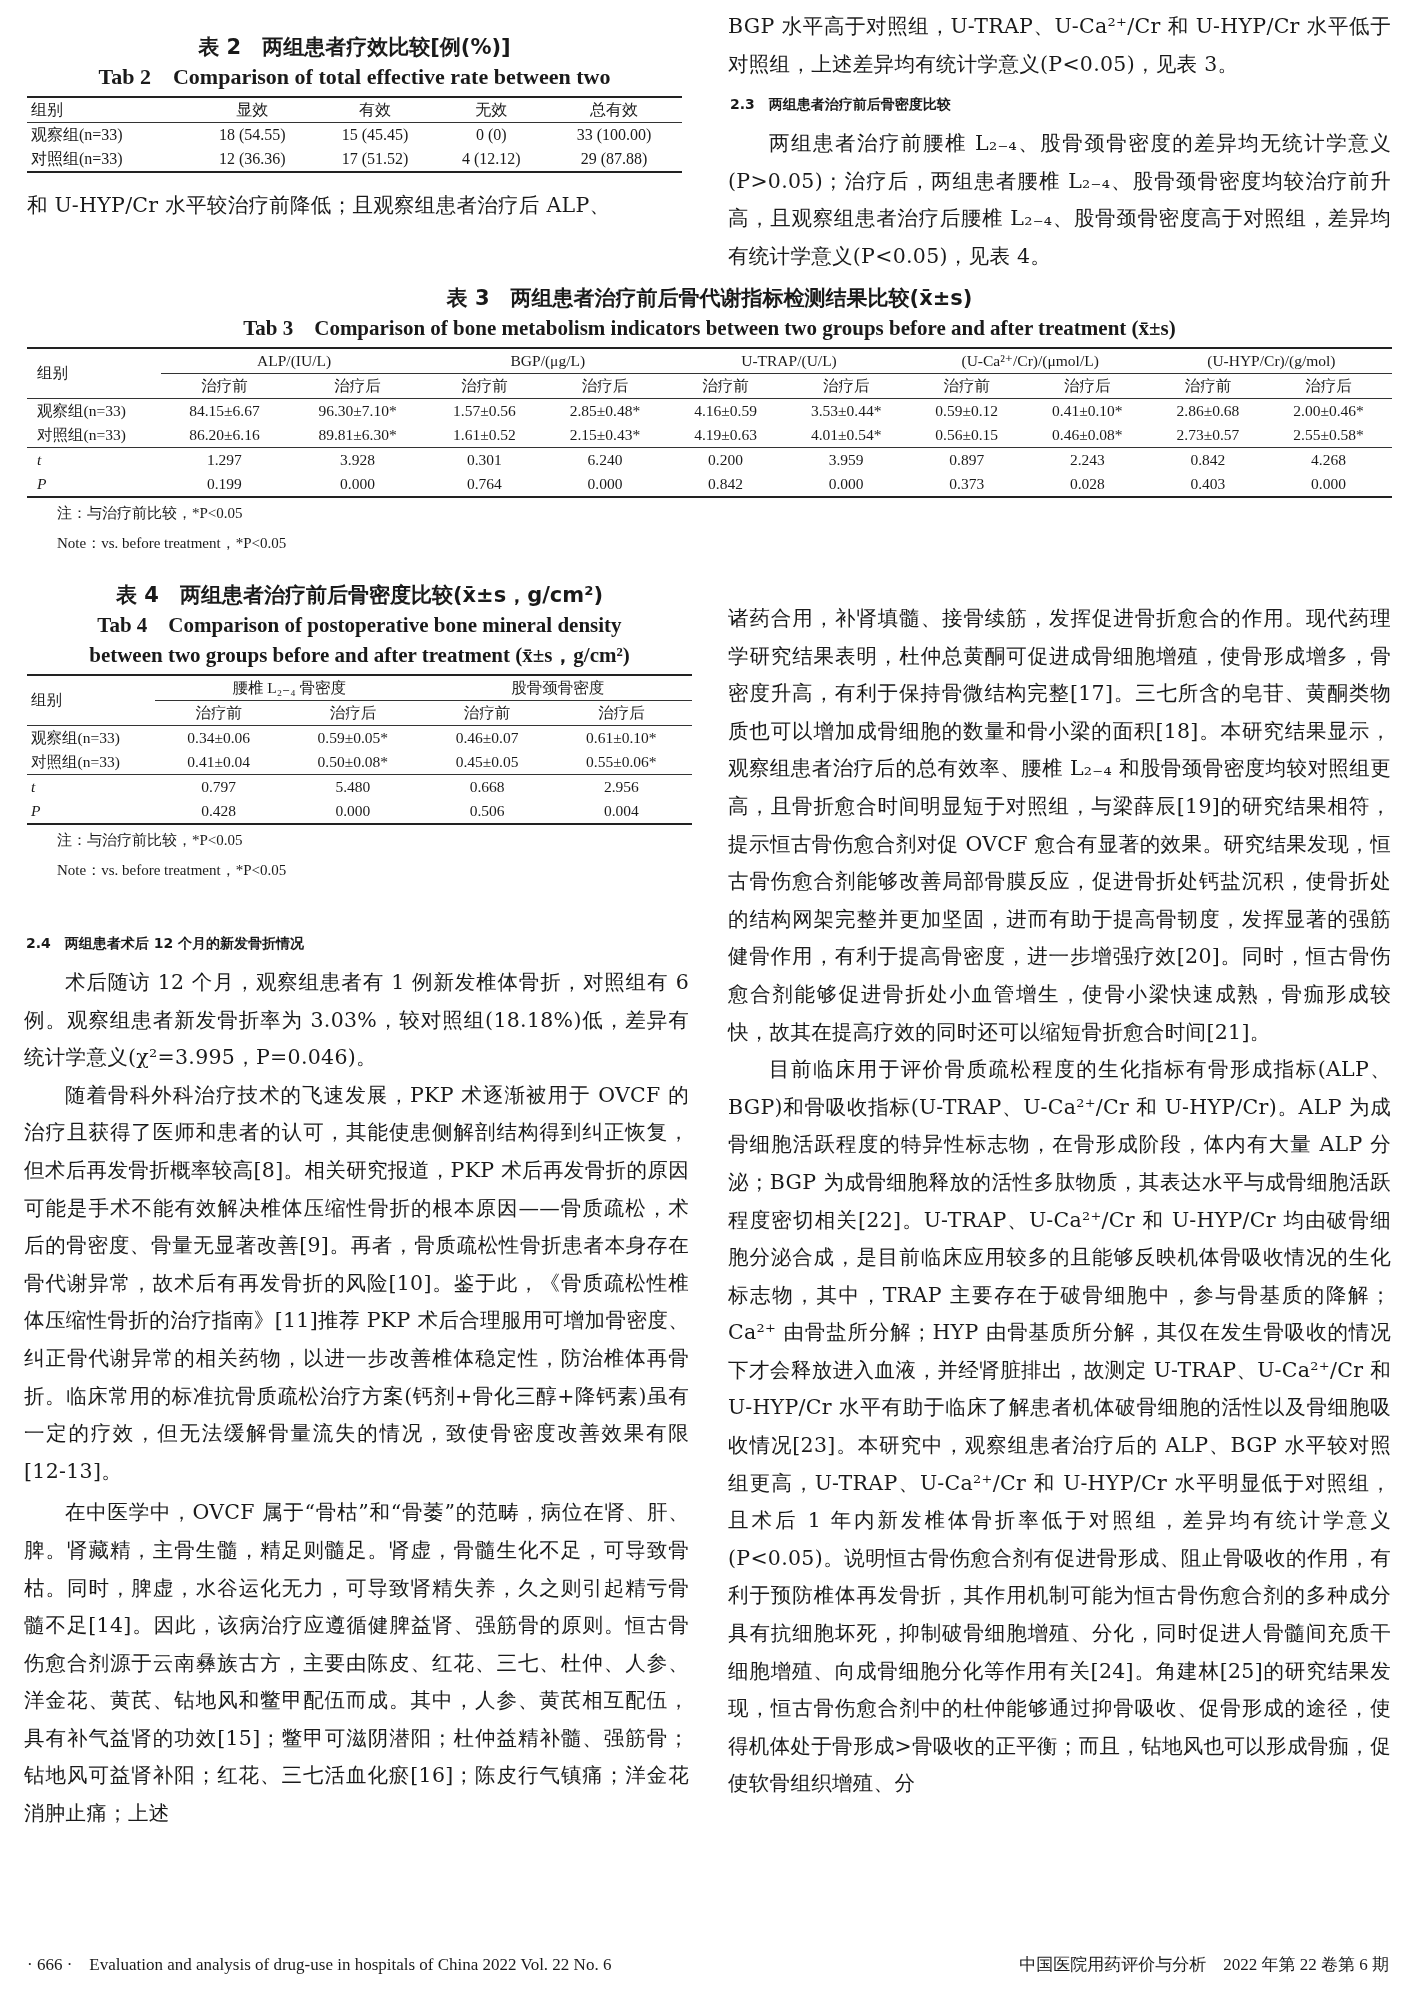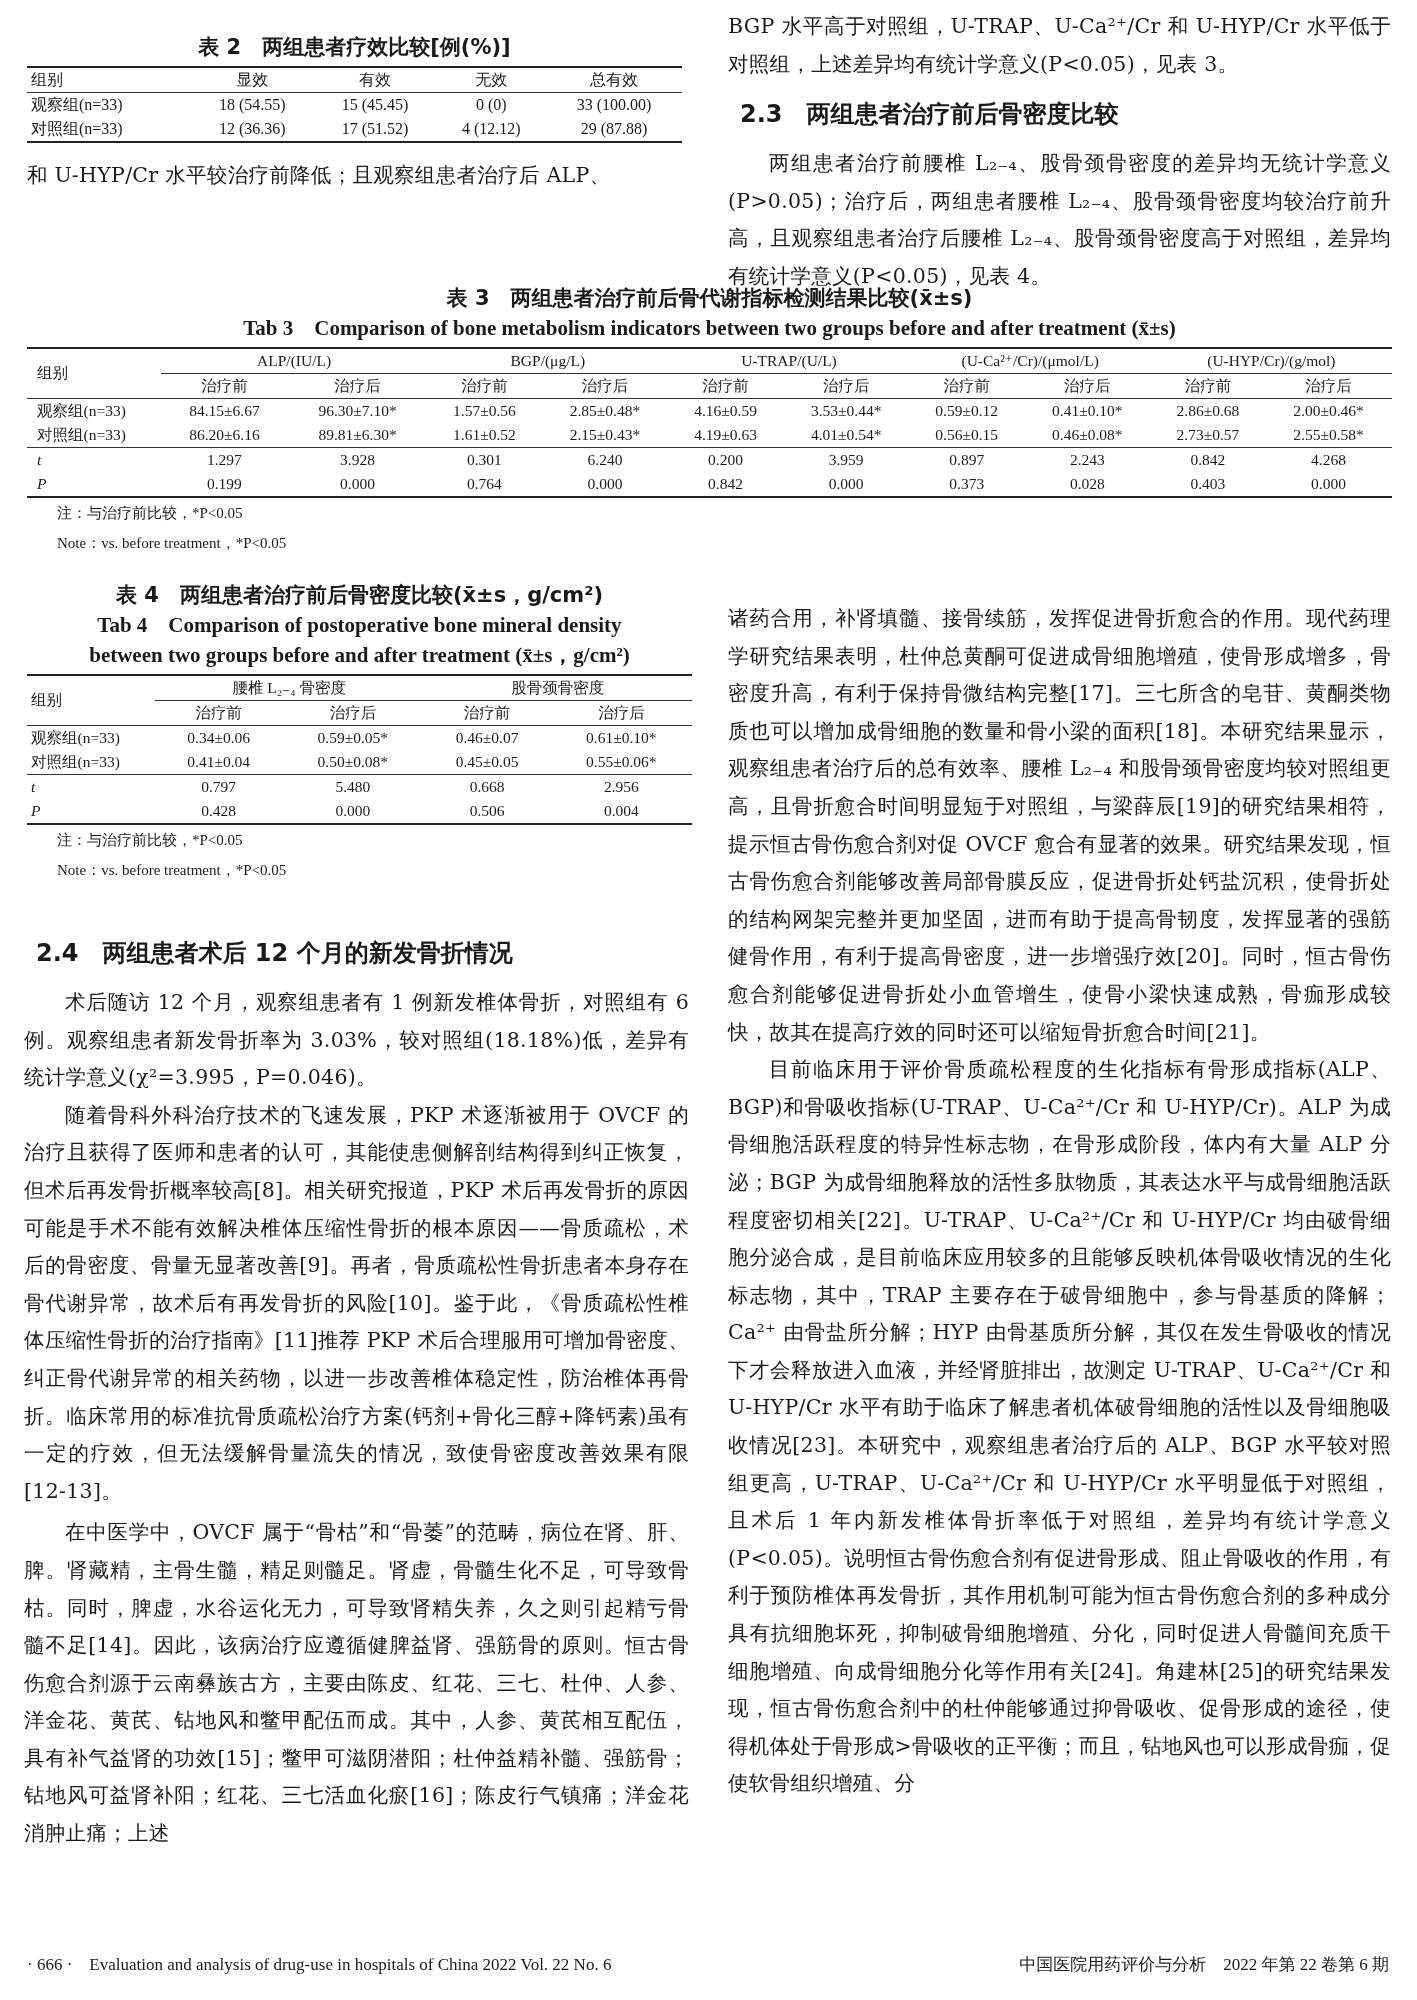--- a/index.html
+++ b/index.html
@@ -12,29 +12,30 @@
   table{border-collapse:collapse;font-family:"Liberation Serif","DejaVu Serif",serif;font-size:16px;}
   table td,table th{font-weight:normal;padding:0 4px;height:24px;text-align:center;white-space:nowrap;}
   table td.lbl,table th.lbl{text-align:left;}
   .rule-top{border-top:2.5px solid #222;}
   .rule-mid{border-top:1px solid #333;}
   .rule-bot{border-bottom:2.5px solid #222;}
   .sub-ul{border-bottom:1px solid #333;}
   .note{font-family:Liberation Serif, serif;font-size:15px;line-height:30px;padding-left:30px;}
   p.body{margin:0;font-size:20.5px;line-height:37.6px;text-align:justify;text-indent:2em;letter-spacing:0.3px;}
   p.noind{text-indent:0;}
-  h3.sec{margin:12px;font-family:"DejaVu Sans","Liberation Sans",sans-serif;font-weight:bold;font-size:24px;line-height:38px;}
+  h3.sec{margin:2px;font-family:"DejaVu Sans","Liberation Sans",sans-serif;font-weight:bold;font-size:14px;line-height:38px;}
   h2.sec{margin:0;font-family:"DejaVu Sans","Liberation Sans",sans-serif;font-weight:bold;font-size:25px;line-height:40px;}
   .footer{font-family:"Liberation Serif",serif;font-size:17px;}
 </style>
 </head>
 <body>
 
 <div class="col" style="left:27px;top:32px;width:655px;">
   <div class="ttl-cn">表 2　两组患者疗效比较[例(%)]</div>
+  <div class="ttl-en">Tab 2　Comparison of total effective rate between two</div>
   <table style="width:100%;margin-top:4px;">
     <thead>
       <tr class="rule-top">
         <th class="lbl">组别</th>
         <th>显效</th>
         <th>有效</th>
         <th>无效</th>
         <th>总有效</th>
       </tr>
     </thead>

